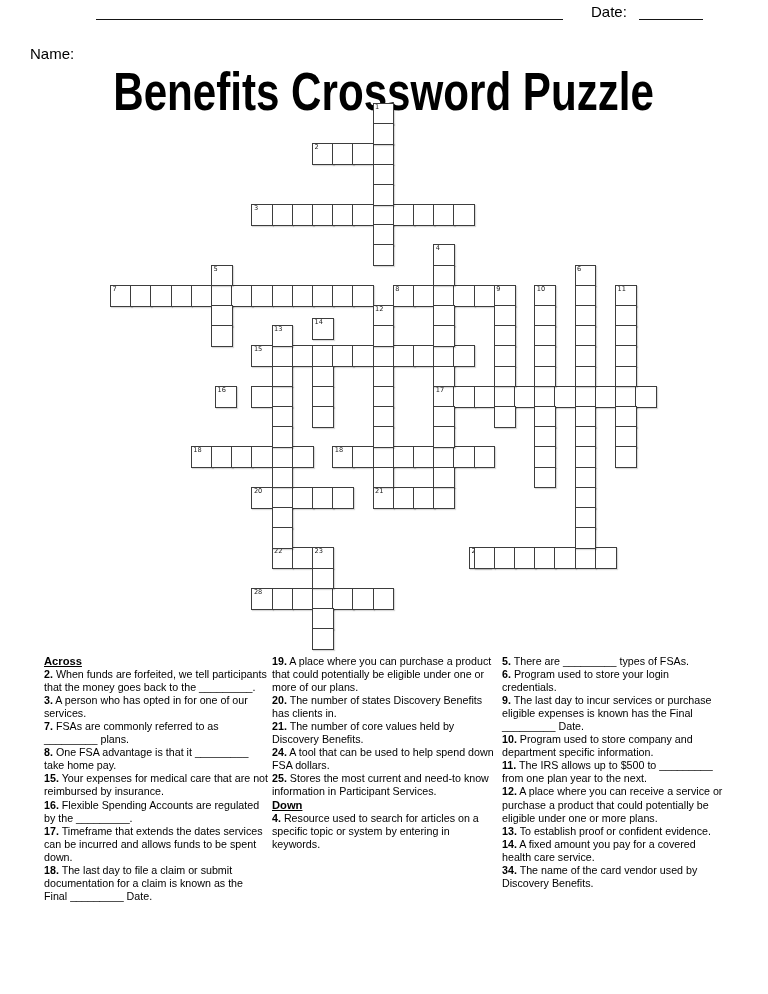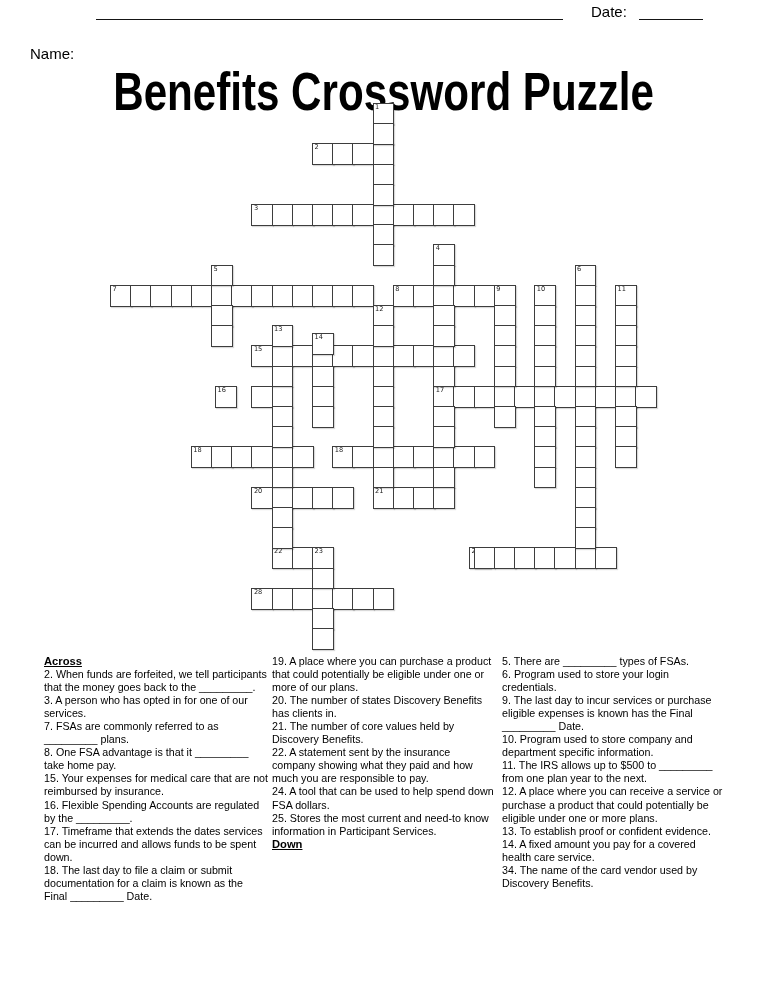--- a/index.html
+++ b/index.html
@@ -31,21 +31,21 @@
     position:absolute;top:0px;left:1.5px;font-size:6.6px;line-height:7px;
     font-family:"DejaVu Sans",sans-serif;color:#222;
   }
   
   .clue-col{position:absolute;top:655px;width:224px;font-size:10.7px;line-height:13.05px;}
   .clue-col-1{left:44px;}
   .clue-col-2{left:272px;}
   .clue-col-3{left:502px;}
   .clue-head{font-weight:bold;text-decoration:underline;font-size:11.2px;}
   .clue{margin:0;}
-  .clue b{font-weight:normal;}
+  .clue b{font-weight:bold;}
 </style>
 </head>
 <body>
 
 <div class="page">
 
   <span class="hdr-label hdr-name-label">Name:</span>
   <span class="hdr-line hdr-name-line"></span>
   <span class="hdr-label hdr-date-label">Date:</span>
   <span class="hdr-line hdr-date-line"></span>
@@ -260,21 +260,21 @@
       <div class="cell" style="left: 372.6px; top: 466.6px;"></div>
       <div class="cell" style="left: 271.6px; top: 325.2px;">
         <span class="num">13</span>
       </div>
       <div class="cell" style="left: 271.6px; top: 365.6px;"></div>
       <div class="cell" style="left: 271.6px; top: 406px;"></div>
       <div class="cell" style="left: 271.6px; top: 426.2px;"></div>
       <div class="cell" style="left: 271.6px; top: 466.6px;"></div>
       <div class="cell" style="left: 271.6px; top: 507px;"></div>
       <div class="cell" style="left: 271.6px; top: 527.2px;"></div>
-      <div class="cell" style="left: 312px; top: 333px;">
+      <div class="cell" style="left: 312px; top: 318px;">
         <span class="num">14</span>
       </div>
       <div class="cell" style="left: 312px; top: 365.6px;"></div>
       <div class="cell" style="left: 312px; top: 385.8px;"></div>
       <div class="cell" style="left: 312px; top: 406px;"></div>
       <div class="cell" style="left: 312px; top: 567.6px;"></div>
       <div class="cell" style="left: 312px; top: 608px;"></div>
       <div class="cell" style="left: 312px; top: 628.2px;"></div>
     </div>
 
@@ -286,24 +286,24 @@
       <div class="clue"><b>8.</b> One FSA advantage is that it _________ take home pay.</div>
       <div class="clue"><b>15.</b> Your expenses for medical care that are not reimbursed by insurance.</div>
       <div class="clue"><b>16.</b> Flexible Spending Accounts are regulated by the _________.</div>
       <div class="clue"><b>17.</b> Timeframe that extends the dates services can be incurred and allows funds to be spent down.</div>
       <div class="clue"><b>18.</b> The last day to file a claim or submit documentation for a claim is known as the Final _________ Date.</div>
     </div>
   <div class="clue-col clue-col-2" id="cluecol-2">
       <div class="clue"><b>19.</b> A place where you can purchase a product that could potentially be eligible under one or more of our plans.</div>
       <div class="clue"><b>20.</b> The number of states Discovery Benefits has clients in.</div>
       <div class="clue"><b>21.</b> The number of core values held by Discovery Benefits.</div>
-      <div class="clue"><b>22.</b> A statement sent by the insurance company showing what they paid and how much you are responsible to pay.</div>
       <div class="clue"><b>24.</b> A tool that can be used to help spend down FSA dollars.</div>
       <div class="clue"><b>25.</b> Stores the most current and need-to know information in Participant Services.</div>
       <div class="clue-head">Down</div>
+      <div class="clue"><b>4.</b> Resource used to search for articles on a specific topic or system by entering in keywords.</div>
     </div>
   <div class="clue-col clue-col-3" id="cluecol-3">
       <div class="clue"><b>5.</b> There are _________ types of FSAs.</div>
       <div class="clue"><b>6.</b> Program used to store your login credentials.</div>
       <div class="clue"><b>9.</b> The last day to incur services or purchase eligible expenses is known has the Final _________ Date.</div>
       <div class="clue"><b>10.</b> Program used to store company and department specific information.</div>
       <div class="clue"><b>11.</b> The IRS allows up to $500 to _________ from one plan year to the next.</div>
       <div class="clue"><b>12.</b> A place where you can receive a service or purchase a product that could potentially be eligible under one or more plans.</div>
       <div class="clue"><b>13.</b> To establish proof or confident evidence.</div>
       <div class="clue"><b>14.</b> A fixed amount you pay for a covered health care service.</div>

